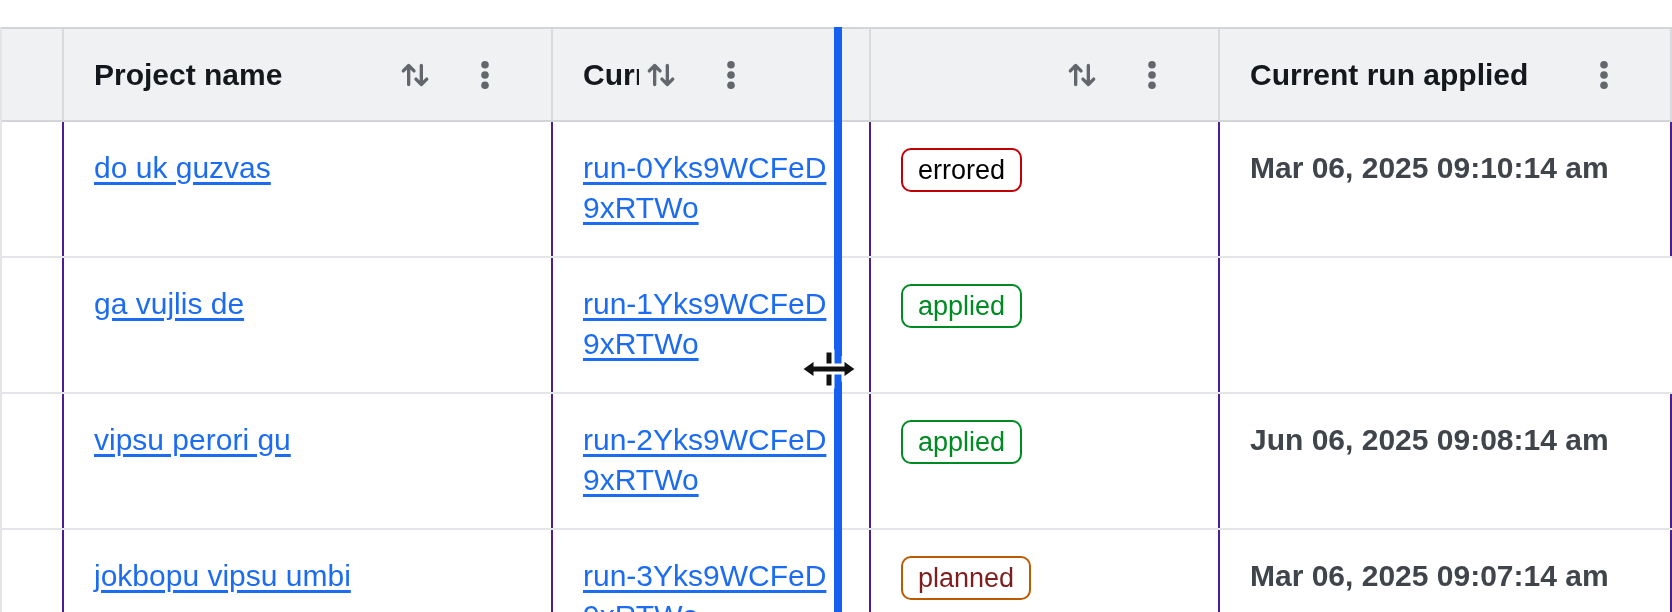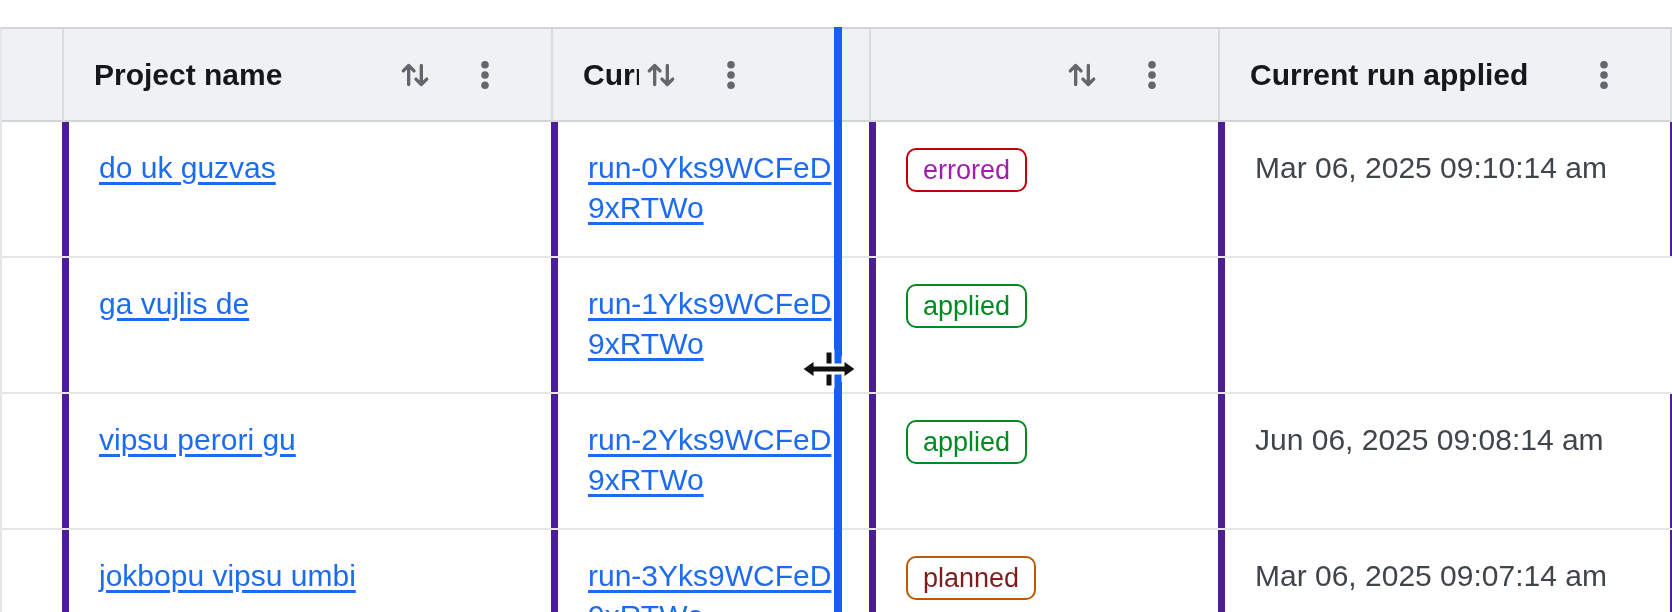--- a/index.html
+++ b/index.html
@@ -15,33 +15,33 @@
   .tr { height:136px; background:#fff; border-bottom:2px solid #e3e5e8; }
 
   .c0 { width:28px;  flex:none; }
   .c1 { width:489px; flex:none; }
   .c2 { width:318px; flex:none; }
   .c3 { width:349px; flex:none; }
   .c4 { width:452px; flex:none; }
 
   .thead > div { border-right:2px solid #d8dade; display:flex; align-items:center;
                  padding:8px 30px; }
-  .tr > div { border-right:7px solid #4c1d95; padding:26px 30px 0 30px; }
+  .tr > div { border-right:2px solid #4c1d95; padding:26px 30px 0 30px; }
 
   .h-label { font-size:30px; font-weight:700; color:#14171c; white-space:nowrap;
              overflow:hidden; }
   .h-spacer { flex:1; }
   .icon-btn { flex:none; width:44px; height:44px; display:flex; align-items:center;
               justify-content:center; border-radius:6px; }
   .sort-btn { margin-right:26px; }
   .kebab-btn { margin-right:14px; }
   .c2 .kebab-btn { margin-right:86px; }
   .c4 .kebab-btn { margin-right:14px; }
 
-  .cell-text { font-size:30px; line-height:40px; color:#40444b; white-space:nowrap; }
+  .cell-text { font-size:30px; line-height:40px; color:#40444b; white-space:nowrap;font-weight:bold; }
   a.lnk { font-size:30px; line-height:40px; color:#1c6cf2; text-decoration:underline;
           text-underline-offset:4px; cursor:pointer; }
   .run-wrap { display:inline-block; width:252px; word-break:break-all; }
 
   .badge { display:inline-block; font-size:27px; line-height:34px; font-weight:400;
            padding:3px 15px; border:2px solid currentColor; border-radius:10px;
            background:#fff; }
 
   
   .resize-line { position:absolute; left:834px; top:27px; width:8px; height:585px;
@@ -127,21 +127,21 @@
 
     <div class="row tr">
       <div class="c0"></div>
       <div class="c1">
         <a class="lnk">do uk guzvas</a>
       </div>
       <div class="c2">
         <a class="lnk run-wrap">run-0Yks9WCFeD9xRTWo</a>
       </div>
       <div class="c3">
-        <span class="badge" style="color: #a21caf; border-color: rgb(192, 0, 5);">errored</span>
+        <span class="badge" style="color: #000000; border-color: rgb(192, 0, 5);">errored</span>
       </div>
       <div class="c4">
         <span class="cell-text">Mar 06, 2025 09:10:14 am</span>
       </div>
 
     </div>
 
     <div class="row tr">
       <div class="c0"></div>
       <div class="c1">

